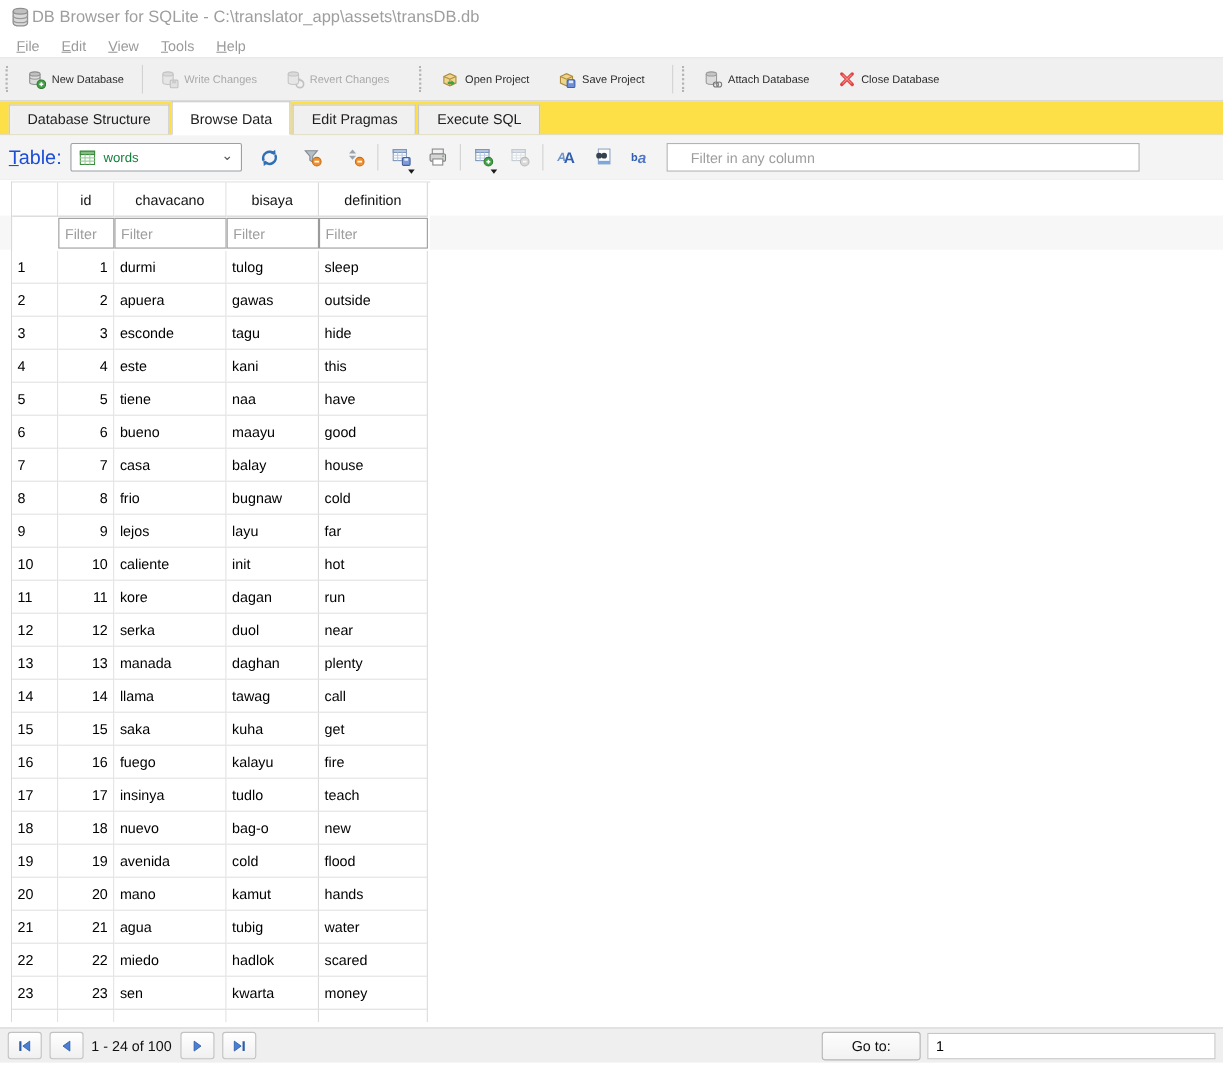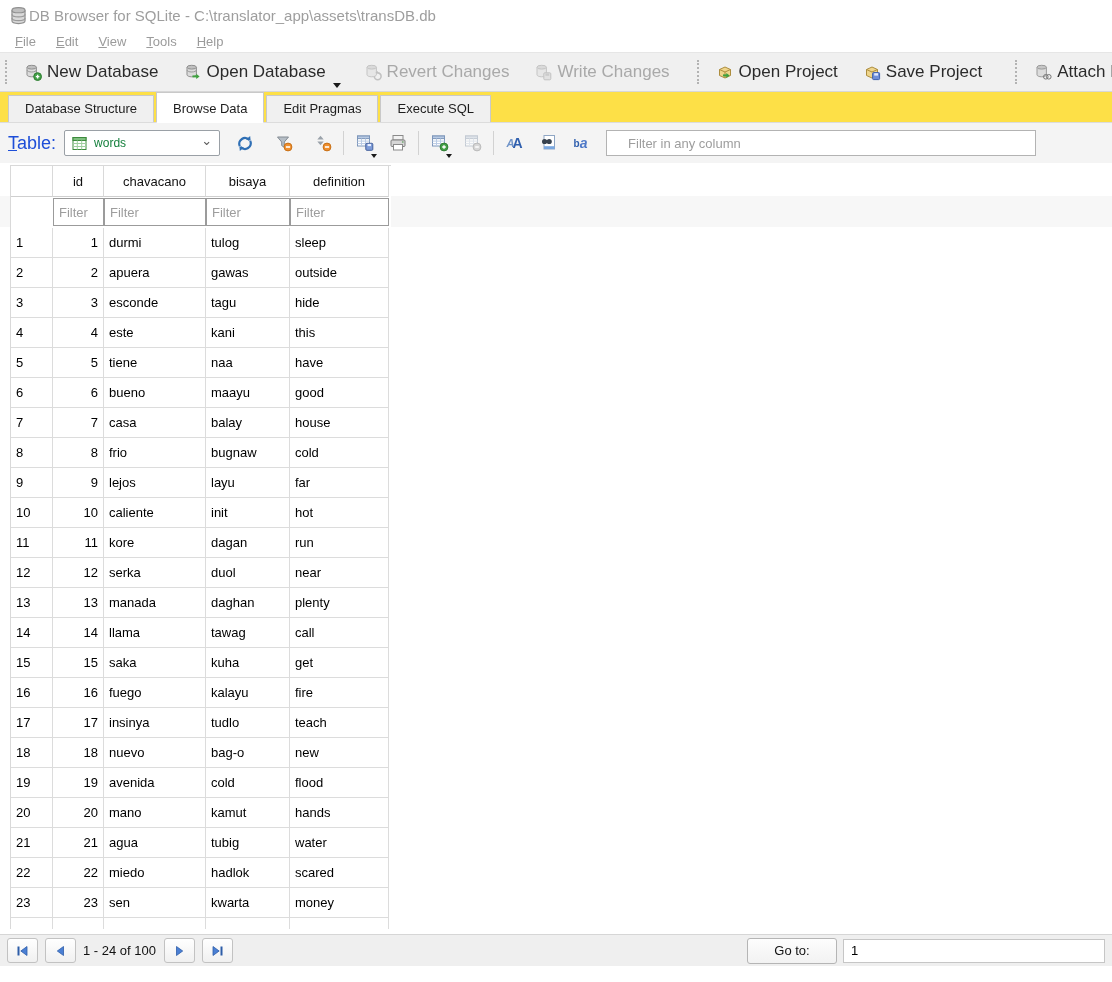--- a/index.html
+++ b/index.html
@@ -13,21 +13,21 @@
   .title-text{color:#9e9e9e;font-size:15px;white-space:nowrap;}
   
   .menubar{height:22px;display:flex;align-items:center;padding-left:5px;background:#fff;}
   .menu-item{display:inline-block;color:#9b9b9b;font-size:13px;padding:2px 10px;}
   .menu-item::first-letter{text-decoration:underline;}
   
   .toolbar{height:38px;background:#f0f0f0;border-top:1px solid #e6e6e6;border-bottom:1px solid #d7d7d7;
     display:flex;align-items:center;}
   .tb-handle{width:0;height:24px;border-left:2px dotted #b3b3b3;margin:0 5px 0 5px;}
   .tb-sep{width:1px;height:26px;background:#d2d2d2;margin:0 3px;}
-  .tb-btn{display:flex;align-items:center;gap:5px;padding:0 13px;height:100%;font-size:17px;color:#2b2b2b;position:relative;white-space:nowrap;}
+  .tb-btn{display:flex;align-items:center;gap:5px;padding:0 13px;height:100%;font-size:10px;color:#2b2b2b;position:relative;white-space:nowrap;}
   .tb-btn.disabled{color:#a9a9a9;}
   .tb-btn.disabled svg{opacity:.45;filter:grayscale(1);}
   .tb-caret{position:absolute;right:5px;bottom:3px;width:0;height:0;
     border-left:4px solid transparent;border-right:4px solid transparent;border-top:5px solid #1a1a1a;}
   .icon{display:inline-flex;align-items:center;justify-content:center;}
   
   .tabbar{height:30px;display:flex;align-items:flex-end;padding-left:8px;background:#fde047;border-bottom:1px solid #dcdcdc;}
   .tab{font-size:13px;color:#1d1d1d;background:#f0f0f0;border:1px solid #c9c9c9;border-bottom:none;
     padding:5px 16px 6px;margin-right:2px;position:relative;}
   .tab.active{background:#fff;padding-top:8px;margin-bottom:-1px;z-index:2;border-bottom:1px solid #fff;}
@@ -108,58 +108,45 @@
         <path d="M2 3.2v7.6c0 1.1 2.1 2 4.7 2s4.7-.9 4.7-2V3.2" fill="#dcdcdc" stroke="#8f8f8f"></path>
         <ellipse cx="6.7" cy="3.2" rx="4.7" ry="1.9" fill="#c0c0c0" stroke="#8f8f8f"></ellipse>
         <path d="M2 6c0 1.1 2.1 2 4.7 2s4.7-.9 4.7-2" fill="none" stroke="#9a9a9a"></path>
         <circle cx="12.6" cy="12.6" r="3.9" fill="#43a047" stroke="#2e7d32"></circle>
         <path d="M12.6 10.8v3.6M10.8 12.6h3.6" stroke="#fff" stroke-width="1.4"></path>
       </svg>
     </span>
     <span>New Database</span>
   </div>
 
-  <div class="tb-btn" style="padding-right:20px;">
+
+  <div class="tb-sep"></div>
+
+  <div class="tb-btn disabled">
     <span class="icon">
       <svg width="17" height="17" viewBox="0 0 17 17">
         <path d="M2 3.2v7.6c0 1.1 2.1 2 4.7 2s4.7-.9 4.7-2V3.2" fill="#dcdcdc" stroke="#8f8f8f"></path>
         <ellipse cx="6.7" cy="3.2" rx="4.7" ry="1.9" fill="#c0c0c0" stroke="#8f8f8f"></ellipse>
-        <path d="M2 6c0 1.1 2.1 2 4.7 2s4.7-.9 4.7-2" fill="none" stroke="#9a9a9a"></path>
-        <path d="M7.5 12.4h5" stroke="#3fa13f" stroke-width="2"></path>
-        <path d="M11.2 9.7l3.4 2.7-3.4 2.7z" fill="#3fa13f"></path>
-      </svg>
-    </span>
-    <span>Open Database</span>
-    <span class="tb-caret"></span>
-  </div>
-
-  <div class="tb-sep"></div>
+        <rect x="8.8" y="8.8" width="7" height="7" rx="1" fill="#cfcfcf" stroke="#8a8a8a"></rect>
+        <rect x="10.4" y="9.4" width="3.8" height="2.4" fill="#9f9f9f"></rect>
+      </svg>
+    </span>
+    <span>Write Changes</span>
+  </div>
 
   <div class="tb-btn disabled">
     <span class="icon">
       <svg width="17" height="17" viewBox="0 0 17 17">
         <path d="M2 3.2v7.6c0 1.1 2.1 2 4.7 2s4.7-.9 4.7-2V3.2" fill="#dcdcdc" stroke="#8f8f8f"></path>
         <ellipse cx="6.7" cy="3.2" rx="4.7" ry="1.9" fill="#c0c0c0" stroke="#8f8f8f"></ellipse>
         <path d="M9.3 12.3a3.4 3.4 0 1 0 3.4-3.4" fill="none" stroke="#8a8a8a" stroke-width="1.6"></path>
         <path d="M12.9 6.9l.3 3.2-2.8-1.5z" fill="#8a8a8a"></path>
       </svg>
     </span>
     <span>Revert Changes</span>
-  </div>
-
-  <div class="tb-btn disabled">
-    <span class="icon">
-      <svg width="17" height="17" viewBox="0 0 17 17">
-        <path d="M2 3.2v7.6c0 1.1 2.1 2 4.7 2s4.7-.9 4.7-2V3.2" fill="#dcdcdc" stroke="#8f8f8f"></path>
-        <ellipse cx="6.7" cy="3.2" rx="4.7" ry="1.9" fill="#c0c0c0" stroke="#8f8f8f"></ellipse>
-        <rect x="8.8" y="8.8" width="7" height="7" rx="1" fill="#cfcfcf" stroke="#8a8a8a"></rect>
-        <rect x="10.4" y="9.4" width="3.8" height="2.4" fill="#9f9f9f"></rect>
-      </svg>
-    </span>
-    <span>Write Changes</span>
   </div>
 
   <div class="tb-handle" style="margin-left:14px;"></div>
 
   <div class="tb-btn">
     <span class="icon">
       <svg width="17" height="17" viewBox="0 0 17 17">
         <path d="M2.5 5.5L8 3l5.5 2.5v6L8 14l-5.5-2.5z" fill="#efd58b" stroke="#ad8d3e"></path>
         <path d="M2.5 5.5L8 8l5.5-2.5" fill="none" stroke="#ad8d3e"></path>
         <path d="M8 8v6" stroke="#ad8d3e"></path>

